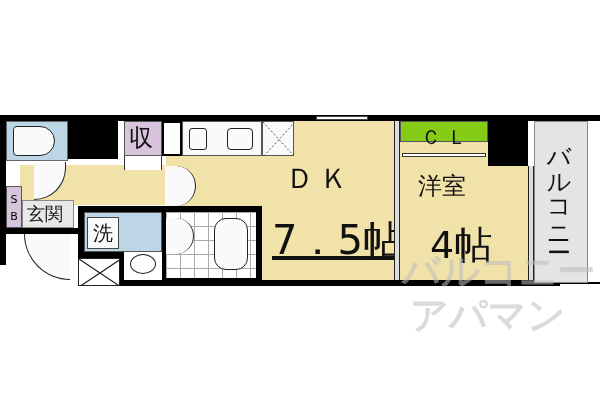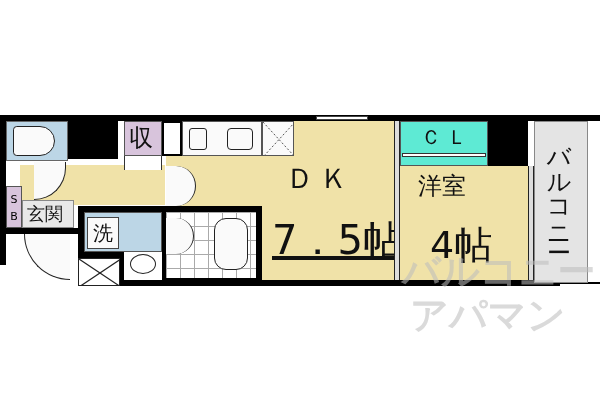--- a/index.html
+++ b/index.html
@@ -79,21 +79,21 @@
   <div class="abs" style="left:48px;top:6px;width:34px;height:52px;background:#fafafa;border:1.5px solid #222;border-radius:12px;"></div>
   <div class="abs" style="left:0;top:6px;width:28px;height:36px;border-right:1.5px solid #222;border-radius:0 36px 36px 0;background:#fafafa;"></div>
 </div>
 
 <div class="abs" style="left:316px;top:116px;width:52px;height:4px;background:#fff;border:1px solid #444;"></div>
 
 <div class="abs" style="left:394px;top:121px;width:6px;height:159px;background:#ddd;border-left:1.5px solid #222;border-right:1.5px solid #222;"></div>
 
 <div class="abs" style="left:400px;top:121px;width:128px;height:159px;background:#f0e2a8;"></div>
 <div class="abs wall" style="left:488px;top:121px;width:40px;height:45px;"></div>
-<div class="abs" style="left:400px;top:121px;width:88px;height:45px;background:#5eead4;border:1px solid #555;padding-left:12px;">
+<div class="abs" style="left:400px;top:121px;width:88px;height:21px;background:#84cc16;border:1px solid #555;padding-left:12px;">
   <span class="txt" style="left:20px;top:5px;font-size:20px;letter-spacing:6px;">ＣＬ</span>
 </div>
 <div class="abs" style="left:402px;top:153px;width:84px;height:4px;background:#fff;border:1px solid #333;"></div>
 <span class="txt" style="left:418px;top:174px;font-size:24px;">洋室</span>
 <span class="txt" style="left:430px;top:226px;font-size:38px;">4帖</span>
 
 <div class="abs" style="left:528px;top:166px;width:6px;height:114px;background:#ddd;border-left:1.5px solid #222;border-right:1.5px solid #222;"></div>
 <div class="abs" style="left:534px;top:121px;width:54px;height:162px;background:#e4e4e4;border:1.5px solid #888;"></div>
 <div class="abs" style="left:548px;top:130px;width:26px;font-size:24px;line-height:30px;writing-mode:vertical-rl;color:#111;">バルコニー</div>
 

